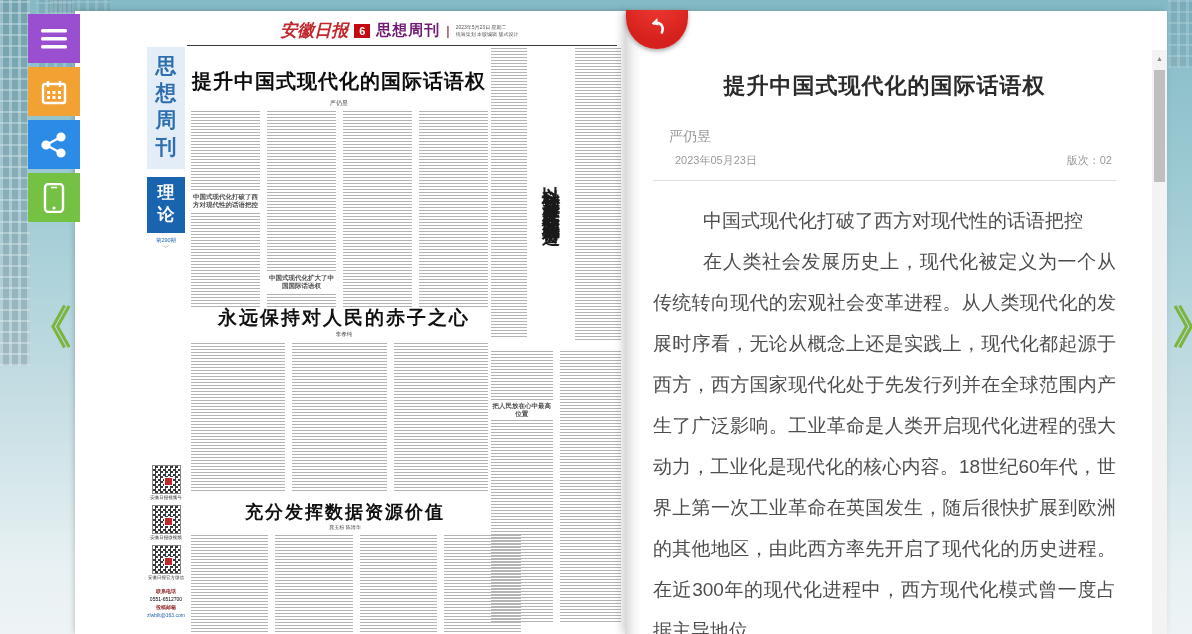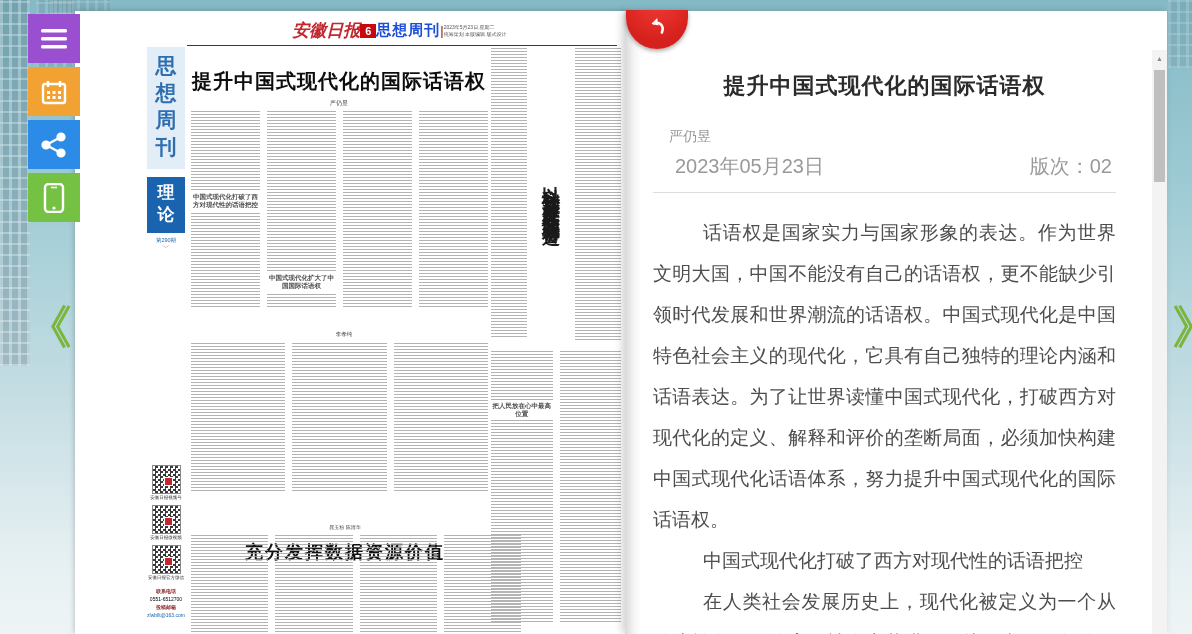--- a/index.html
+++ b/index.html
@@ -27,24 +27,24 @@
   .tool-btn svg { display:block; }
 
   
   .pager { position:absolute; z-index:40; font-size:46px; font-weight:bold; color:#7cb53e; line-height:50px; cursor:pointer; user-select:none; }
   .pager.prev { left:26px; top:302px; }
   .pager.next { left:1172px; top:302px; }
 
   
   .paper { position:absolute; left:75px; top:11px; width:552px; height:623px; background:#fff; box-shadow:0 0 6px rgba(0,0,0,.25); z-index:5; overflow:hidden; }
 
-  .masthead { position:absolute; left:185px; top:8px; width:290px; display:flex; align-items:center; justify-content:center; }
+  .masthead { position:absolute; left:185px; top:8px; width:290px; display:flex; align-items:center; justify-content:center; gap:6px; }
   .mh-brand { font-family:"Liberation Serif",serif; font-style:italic; font-weight:bold; font-size:17px; color:#c1272d; white-space:nowrap; }
   .mh-badge { background:#c40a10; color:#fff; font-weight:bold; font-size:11px; width:16px; height:14px; display:flex; align-items:center; justify-content:center; }
-  .mh-section { font-size:15px; font-weight:bold; color:#1d4ed8; white-space:nowrap; letter-spacing:1px;text-align:right; }
+  .mh-section { font-size:15px; font-weight:bold; color:#701a75; white-space:nowrap; letter-spacing:1px;text-align:right; }
   .mh-div { color:#7a1010; font-size:13px; }
   .mh-info { font-size:5px; color:#555; line-height:7px; width:74px; }
   .mh-rule { position:absolute; left:112px; top:34px; width:430px; border-top:1px solid #3a3a3a; }
 
   
   .edition { position:absolute; left:72px; top:36px; width:38px; }
   .ed-vtitle { background:#e3edf7; padding:6px 0 8px; text-align:center; }
   .ed-vtitle span { display:block; font-family:"Liberation Serif",serif; font-weight:bold; font-size:21px; line-height:27px; color:#2e6fb0; }
   .ed-box { margin-top:8px; background:#1a63ae; color:#fff; text-align:center; padding:5px 0 7px; }
   .ed-box span { display:block; font-size:17px; line-height:22px; font-weight:bold; }
@@ -70,21 +70,21 @@
   .rcol-a { position:absolute; left:416px; top:37px; width:36px; height:290px; }
   .rcol-b { position:absolute; left:500px; top:37px; width:46px; height:292px; }
   .v-headline { position:absolute; left:452px; top:48px; height:268px; width:36px; writing-mode:vertical-rl; text-orientation:upright;
     font-family:"Liberation Serif",serif; font-size:18px; font-weight:bold; color:#1a1a1a; letter-spacing:3px; text-align:center; }
   .rcols-low { left:416px; top:340px; width:130px; height:272px; }
 
   .a2-hl { position:absolute; left:116px; top:294px; width:306px; text-align:center; font-size:19px; font-weight:bold; color:#111; letter-spacing:2px; white-space:nowrap; }
   .a2-author { position:absolute; left:116px; top:320px; width:306px; text-align:center; font-size:5.5px; color:#444; }
   .a2-cols { left:116px; top:332px; width:297px; height:150px; }
 
-  .a3-hl { position:absolute; left:130px; top:489px; width:280px; text-align:center; font-size:18px; font-weight:bold; color:#111; letter-spacing:2px; white-space:nowrap;margin-top:40px; }
+  .a3-hl { position:absolute; left:130px; top:489px; width:280px; text-align:center; font-size:18px; font-weight:bold; color:#111; letter-spacing:2px; white-space:nowrap; }
   .a3-author { position:absolute; left:130px; top:513px; width:280px; text-align:center; font-size:5px; color:#444; }
   .a3-cols { left:116px; top:524px; width:330px; height:99px; }
 
   
   .qr-strip { position:absolute; left:72px; top:450px; width:38px; text-align:center; }
   .qr { width:29px; height:29px; margin:4px auto 1px; border:1px solid #888;
     background-image:repeating-conic-gradient(#3a3a3a 0% 25%,#fff 0% 50%); background-size:5px 5px; position:relative; }
   .qr::after { content:""; position:absolute; left:11px; top:11px; width:7px; height:7px; background:#c1272d; border:1px solid #fff; }
   .qr-cap { font-size:4.5px; color:#333; line-height:6px; }
   .contact { margin-top:6px; font-size:5px; line-height:8px; }
@@ -95,21 +95,21 @@
   .reader { position:absolute; left:625px; top:11px; width:542px; height:623px; background:#fff; z-index:20; box-shadow:-3px 0 8px rgba(0,0,0,.18); }
   .reader::before { content:""; position:absolute; left:0; top:0; bottom:0; width:16px;
     background:linear-gradient(90deg,#d9d9d9,#f4f4f4 55%,#fff); }
   .back-badge { position:absolute; left:1px; top:-1px; width:62px; height:39px; background:radial-gradient(circle at 50% -20%,#ee3a33,#d6201d 70%);
     border-radius:0 0 31px 31px; box-shadow:0 2px 4px rgba(0,0,0,.35); display:flex; align-items:flex-start; justify-content:center; cursor:pointer; z-index:3; }
   .back-badge svg { margin-top:3px; }
 
   .reader-inner { position:absolute; left:16px; right:15px; top:0; bottom:0; overflow:hidden; padding:0 36px 0 12px; }
   .r-title { margin-top:60px; text-align:center; font-size:22px; font-weight:600; color:#2b2b2b; letter-spacing:1px; }
   .r-author { margin-top:27px; margin-left:16px; font-size:14px; color:#999; }
-  .r-meta { display:flex; justify-content:space-between; margin:7px 4px 0 22px; font-size:20px; color:#999; }
+  .r-meta { display:flex; justify-content:space-between; margin:7px 4px 0 22px; font-size:11px; color:#999; }
   .r-divider { margin-top:12px; border-bottom:1px solid #ddd; }
   .r-body { margin-top:19px; font-size:19px; line-height:41px; color:#4d4d4d; text-align:justify; }
   .r-body p { margin:0; text-indent:50px; }
 
   
   .sb-track { position:absolute; right:0; top:39px; bottom:0; width:15px; background:#f3f3f3; z-index:4; }
   .sb-up { height:16px; display:flex; align-items:center; justify-content:center; font-size:7px; color:#8a8a8a; cursor:pointer; }
   .sb-thumb { position:absolute; left:2px; right:2px; top:20px; height:112px; background:#bfbfbf; cursor:pointer; }
 </style>
 </head>
@@ -223,20 +223,21 @@
   <div class="rcol-a sim"></div>
   <div class="v-headline">以科技创新开辟发展新领域新赛道</div>
   <div class="rcol-b sim"></div>
   <div class="cols rcols-low">
     <div class="sim">
       <div class="mini-hd" style="top:18%;">把人民放在心中最高位置</div>
     </div>
     <div class="sim"></div>
   </div>
 
+  <div class="a2-hl">永远保持对人民的赤子之心</div>
   <div class="a2-author">李孝纯</div>
   <div class="cols a2-cols">
     <div class="sim"></div>
     <div class="sim"></div>
     <div class="sim"></div>
   </div>
 
   <div class="a3-hl">充分发挥数据资源价值</div>
   <div class="a3-author">晁玉粉 陈清华</div>
   <div class="cols a3-cols">
@@ -274,21 +275,20 @@
 
   <div class="reader-inner">
     <div class="r-title">提升中国式现代化的国际话语权</div>
     <div class="r-author">严仍昱</div>
     <div class="r-meta">
       <span>2023年05月23日</span>
       <span>版次：02</span>
     </div>
     <div class="r-divider"></div>
     <div class="r-body">
-      <p>话语权是国家实力与国家形象的表达。作为世界文明大国，中国不能没有自己的话语权，更不能缺少引领时代发展和世界潮流的话语权。中国式现代化是中国特色社会主义的现代化，它具有自己独特的理论内涵和话语表达。为了让世界读懂中国式现代化，打破西方对现代化的定义、解释和评价的垄断局面，必须加快构建中国式现代化话语体系，努力提升中国式现代化的国际话语权。</p>
       <p>中国式现代化打破了西方对现代性的话语把控</p>
       <p>在人类社会发展历史上，现代化被定义为一个从传统转向现代的宏观社会变革进程。从人类现代化的发展时序看，无论从概念上还是实践上，现代化都起源于西方，西方国家现代化处于先发行列并在全球范围内产生了广泛影响。工业革命是人类开启现代化进程的强大动力，工业化是现代化的核心内容。18世纪60年代，世界上第一次工业革命在英国发生，随后很快扩展到欧洲的其他地区，由此西方率先开启了现代化的历史进程。在近300年的现代化进程中，西方现代化模式曾一度占据主导地位。</p>
     </div>
   </div>
 
   <div class="sb-track">
     <div class="sb-up">▲</div>
     <div class="sb-thumb"></div>
   </div>
 </div>

